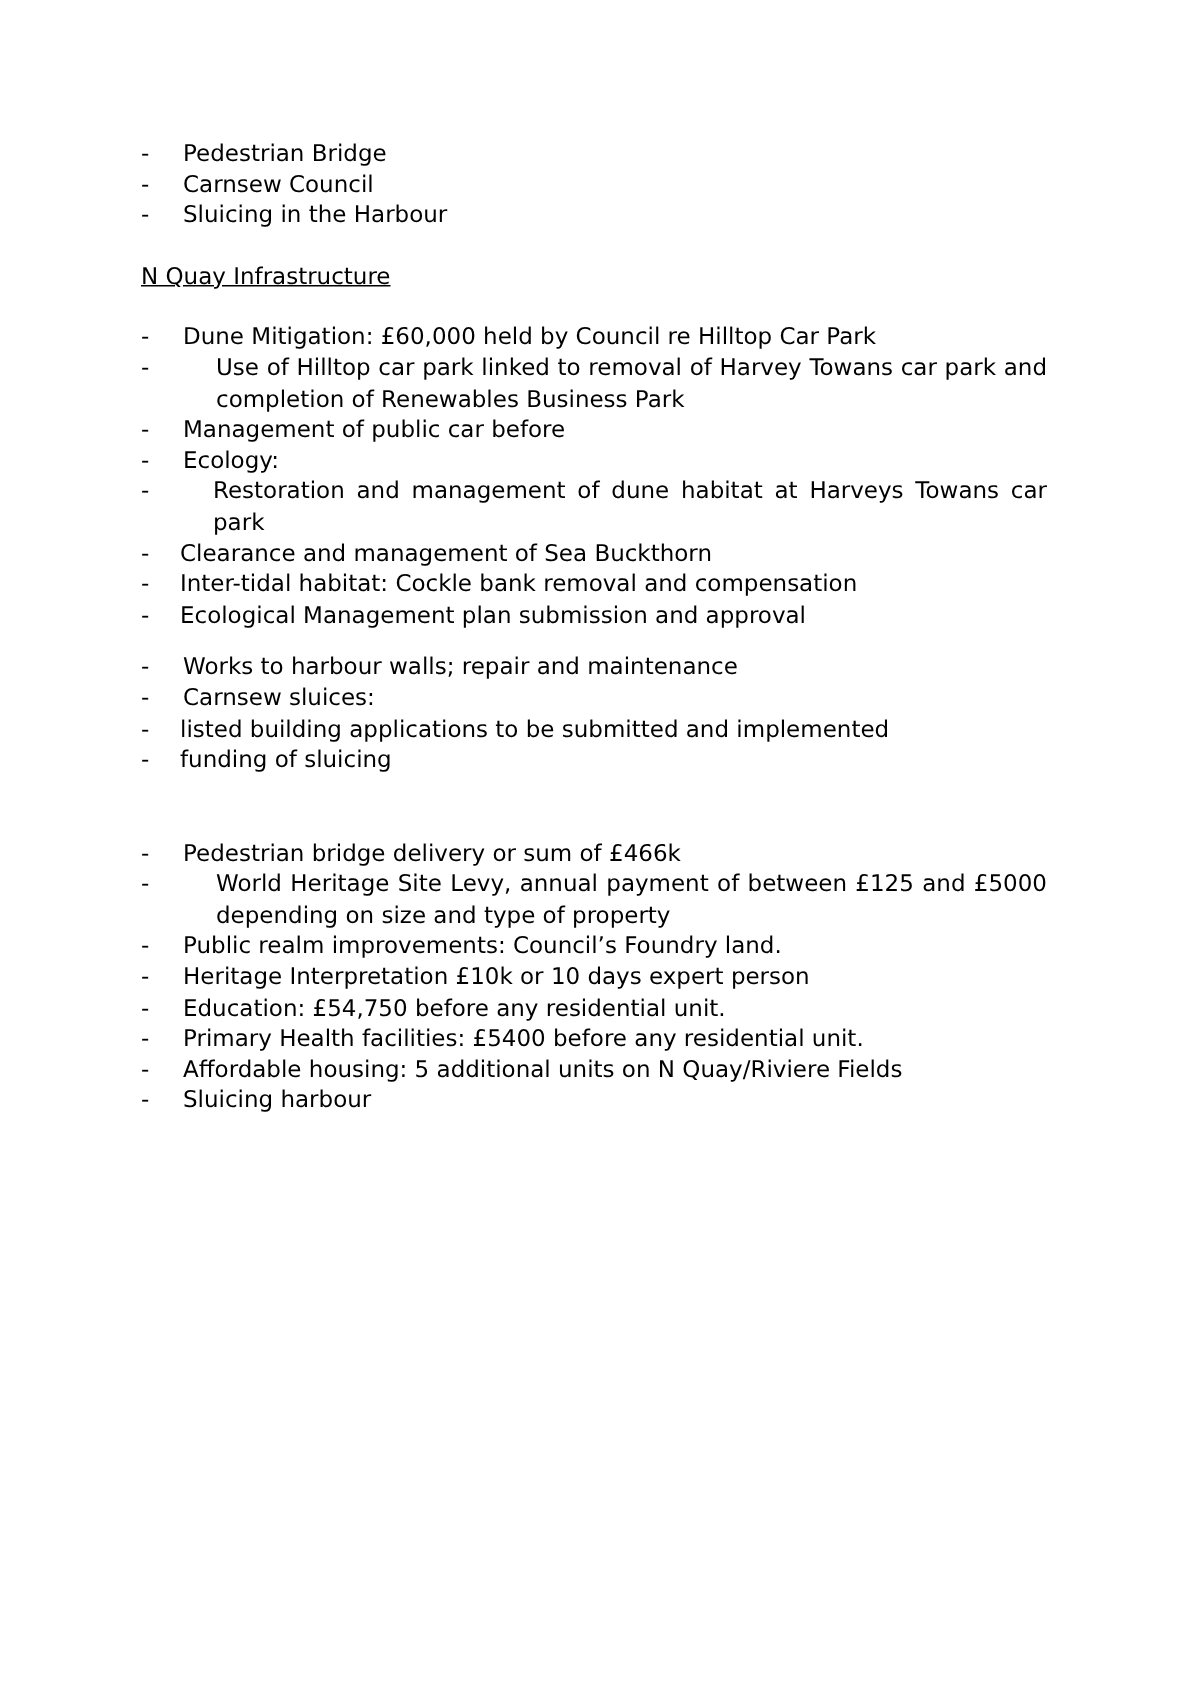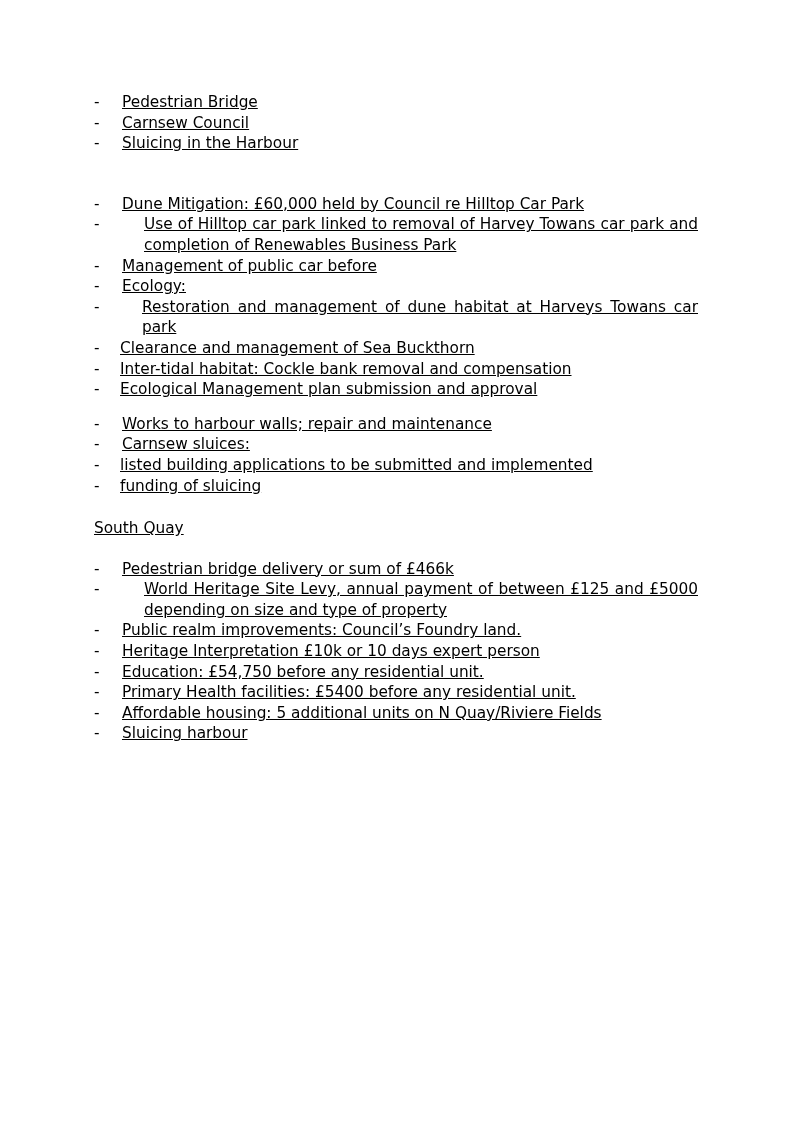--- a/index.html
+++ b/index.html
@@ -42,21 +42,20 @@
     line-height: 20.6px;
     color: #000;
   }
   .dash.lvl2 { width: 26px; }
 
   .txt {
     flex: 1 1 auto;
     font-size: 11.5pt;
     line-height: 20.6px;
     color: #000;
-    text-decoration: underline;
   }
   .txt.justify {
     text-align: justify;
     text-justify: inter-word;
     margin-left: 22px;
   }
 
   
   .level1 { margin-left: 16px; }
   .level1b { margin-left: 24px; }
@@ -93,20 +92,23 @@
         <span class="txt">Carnsew Council</span>
       </div>
       <div class="row">
         <span class="dash">-</span>
         <span class="txt">Sluicing in the Harbour</span>
       </div>
     </div>
 
     <div class="gap-md"></div>
 
+    <div class="heading-wrap">
+      <span class="heading">N Quay Infrastructure</span>
+    </div>
 
     <div class="gap-md"></div>
 
     <div class="group level1">
 
       <div class="row">
         <span class="dash">-</span>
         <span class="txt">Dune Mitigation: £60,000 held by Council re Hilltop Car Park</span>
       </div>
 
@@ -164,23 +166,20 @@
         <div class="row">
           <span class="dash lvl2">-</span>
           <span class="txt">funding of sluicing</span>
         </div>
       </div>
 
     </div>
 
     <div class="gap-lg"></div>
 
-    <div class="heading-wrap">
-      <span class="heading">South Quay</span>
-    </div>
 
     <div class="gap-md"></div>
 
     <div class="group level1">
       <div class="row">
         <span class="dash">-</span>
         <span class="txt">Pedestrian bridge delivery or sum of £466k</span>
       </div>
       <div class="row">
         <span class="dash">-</span>

